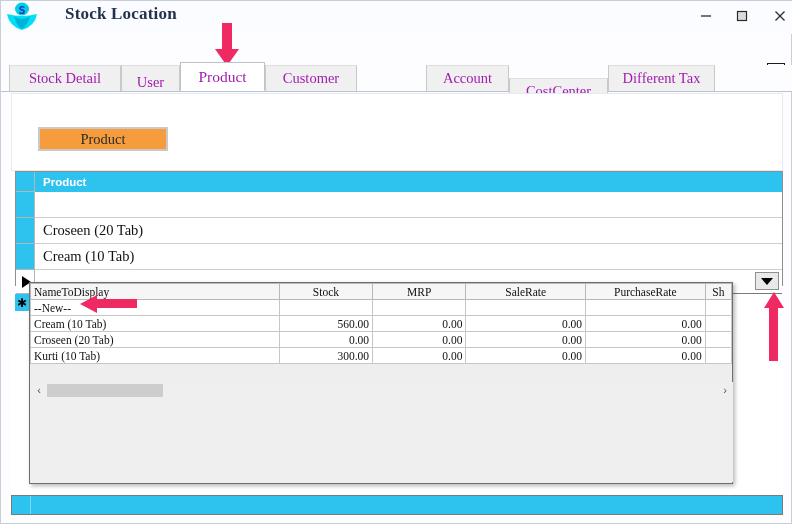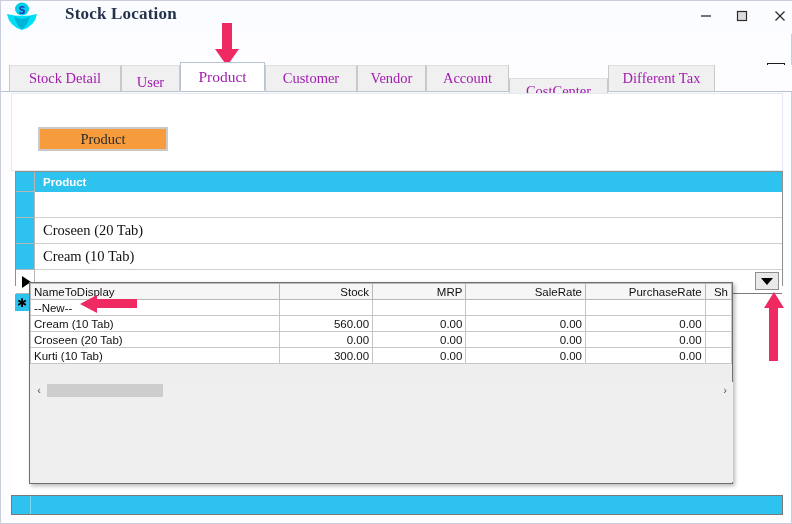--- a/index.html
+++ b/index.html
@@ -182,32 +182,32 @@
   
   .dropdown{
     position:absolute;left:28px;top:281px;width:704px;height:202px;
     background:#eeeeee;
     border:1px solid #6f6f6f;
     box-sizing:border-box;
     box-shadow:2px 2px 4px rgba(0,0,0,0.28);
   }
   .dd-table{
     border-collapse:collapse;width:100%;
-    font-family:Liberation Sans, sans-serif;
+    font-family:Liberation Serif, serif;
     font-size:11.5px;color:#101010;
     background:#d946ef;
     table-layout:fixed;
   }
   .dd-table th{
     background:#f6f6f6;
     border:1px solid #b8b8b8;
     font-weight:normal;
     height:15px;
     padding:0 3px;
-    text-align:right;
+    text-align:center;
     white-space:nowrap;
     overflow:hidden;
   }
   .dd-table th.l{text-align:left;}
   .dd-table td{
     border:1px solid #c6c6c6;
     height:15px;
     padding:0 3px;
     text-align:right;
     white-space:nowrap;
@@ -324,23 +324,20 @@
         <span>Stock Detail</span>
       </div>
       <div class="tab" style="left: 120px; width: 59px; align-items: flex-end;">
         <span>User</span>
       </div>
       <div class="tab active" style="left: 179px; width: 85px;">
         <span>Product</span>
       </div>
       <div class="tab" style="left: 264px; width: 92px;">
         <span>Customer</span>
-      </div>
-      <div class="tab" style="left: 356px; width: 69px;">
-        <span>Vendor</span>
       </div>
       <div class="tab" style="left: 425px; width: 83px;">
         <span>Account</span>
       </div>
       <div class="tab" style="left: 508px; width: 99px; margin-top: 13px;">
         <span>CostCenter</span>
       </div>
       <div class="tab" style="left: 607px; width: 107px;">
         <span>Different Tax</span>
       </div>

